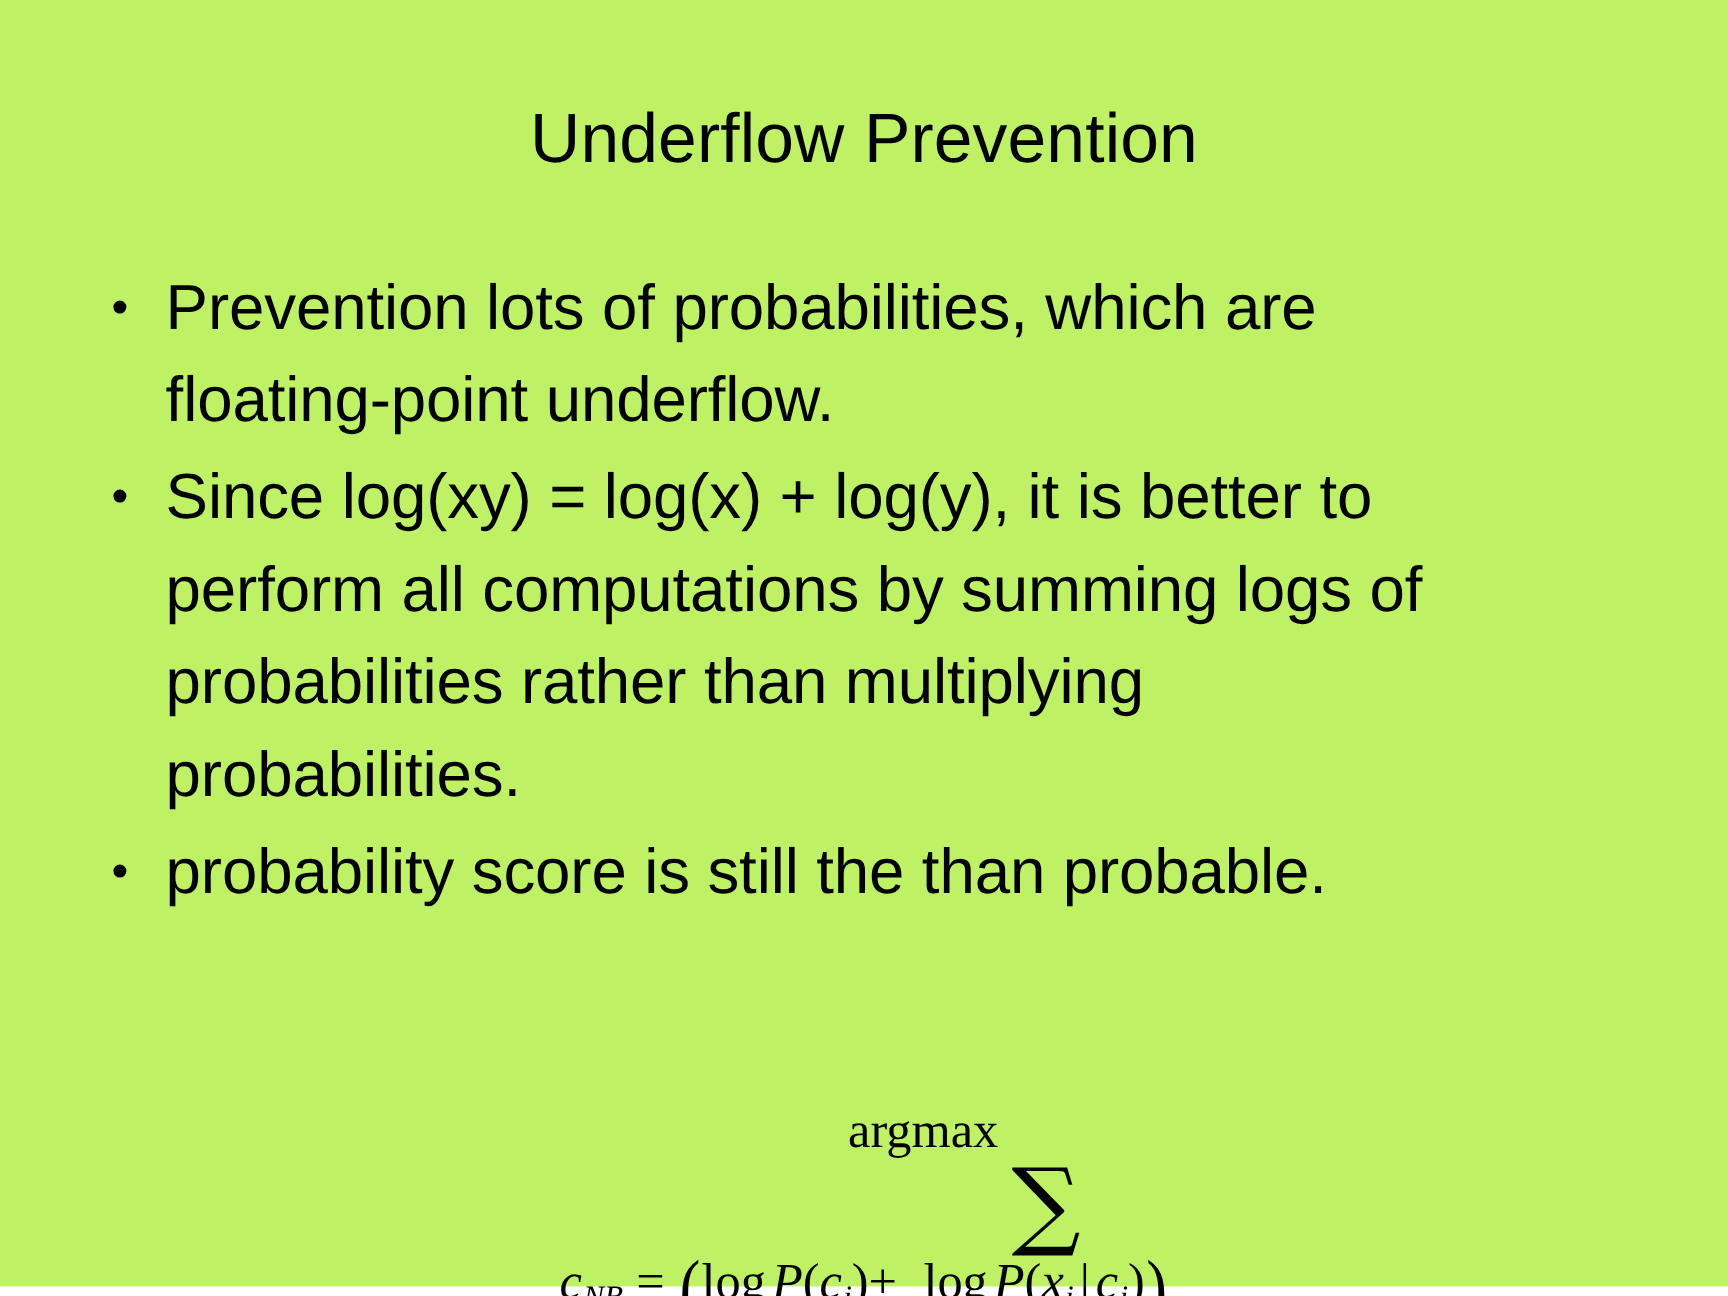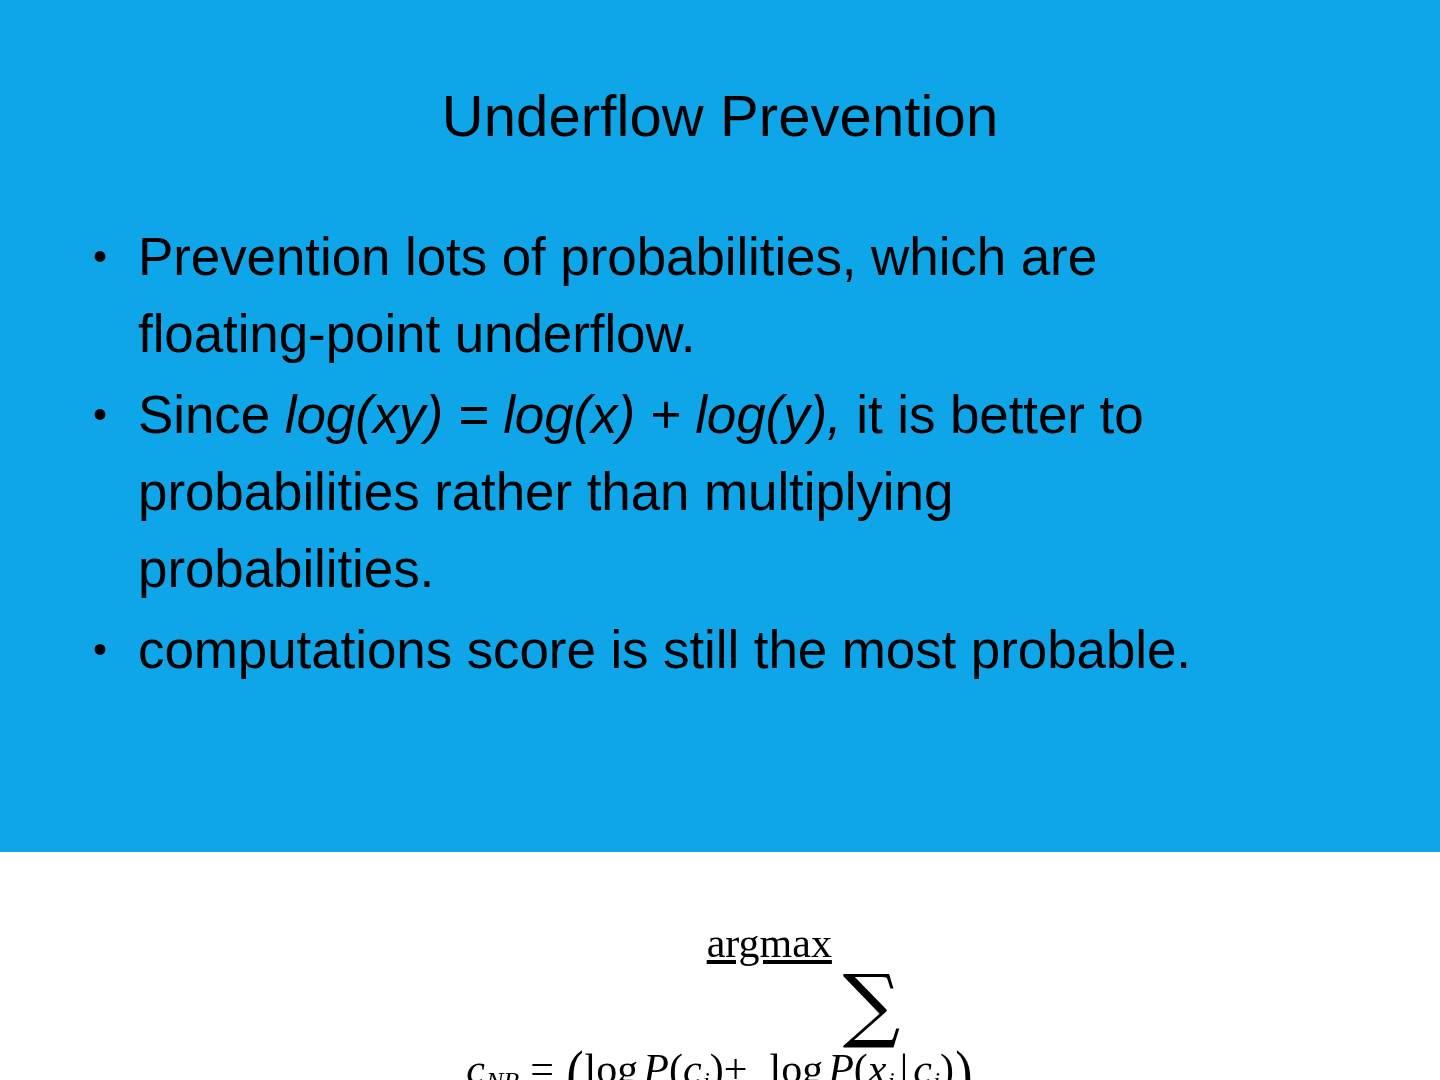--- a/index.html
+++ b/index.html
@@ -12,22 +12,22 @@
     height: 1080px;
     overflow: hidden;
     font-family: "Liberation Sans", sans-serif;
     color: #000000;
     -webkit-font-smoothing: antialiased;
   }
 
   .slide {
     position: relative;
     width: 1440px;
-    height: 852px;
-    background: #0ea5e9;
+    height: 1072px;
+    background: #bef264;
   }
 
   
   .slide-title {
     position: absolute;
     left: 0;
     top: 84px;
     width: 1440px;
     text-align: center;
     font-size: 58px;
@@ -68,21 +68,20 @@
   .bullet-text {
     display: block;
   }
 
   .bullet-text .ln {
     display: block;
     white-space: nowrap;
   }
 
   .em-math {
-    font-style: italic;
   }
 
   
   .formula {
     position: absolute;
     left: 0;
     top: 922px;
     width: 1440px;
     text-align: center;
     font-family: "Liberation Serif", serif;
@@ -95,21 +94,20 @@
     display: inline-block;
     position: relative;
     white-space: nowrap;
   }
 
   .mi {            
     font-style: italic;
   }
   .mu {            
     font-style: normal;
-    text-decoration: underline;
   }
 
   .sub {
     font-size: 0.62em;
     font-style: italic;
     vertical-align: -0.28em;
     padding-left: 1px;
   }
 
   
@@ -161,29 +159,30 @@
       <span class="bullet-text">
         <span class="ln">Prevention lots of probabilities, which are</span>
         <span class="ln">floating-point underflow.</span>
       </span>
     </div>
 
     <div class="bullet-item">
       <span class="bullet-marker">•</span>
       <span class="bullet-text">
         <span class="ln"><span>Since </span><span class="em-math">log(xy) = log(x) + log(y),</span><span> it is better to</span></span>
+        <span class="ln">perform all computations by summing logs of</span>
         <span class="ln">probabilities rather than multiplying</span>
         <span class="ln">probabilities.</span>
       </span>
     </div>
 
     <div class="bullet-item">
       <span class="bullet-marker">•</span>
       <span class="bullet-text">
-        <span class="ln">computations score is still the most probable.</span>
+        <span class="ln">probability score is still the than probable.</span>
       </span>
     </div>
 
   </div>
 
   <div class="formula">
     <span class="formula-inner">
 
       <span class="mi">c</span><span class="sub">NB</span><span class="sp-md"></span><span class="mu">=</span><span class="sp-md"></span><span class="oplim"><span class="op-main mu">argmax</span><span class="paren-big">(</span><span class="mu">log</span><span class="sp-sm"></span><span class="mi">P</span><span class="mu">(</span><span class="mi">c</span><span class="sub">j</span><span class="mu">)</span><span class="mu">+</span><span class="sp-lg"></span><span class="oplim sum"><span class="op-main sum-glyph">∑</span><span class="mu">log</span><span class="sp-sm"></span><span class="mi">P</span><span class="mu">(</span><span class="mi">x</span><span class="sub">i</span><span class="sp-sm"></span><span class="mu">|</span><span class="sp-sm"></span><span class="mi">c</span><span class="sub">j</span><span class="mu">)</span><span class="paren-big">)</span>
     </span>

